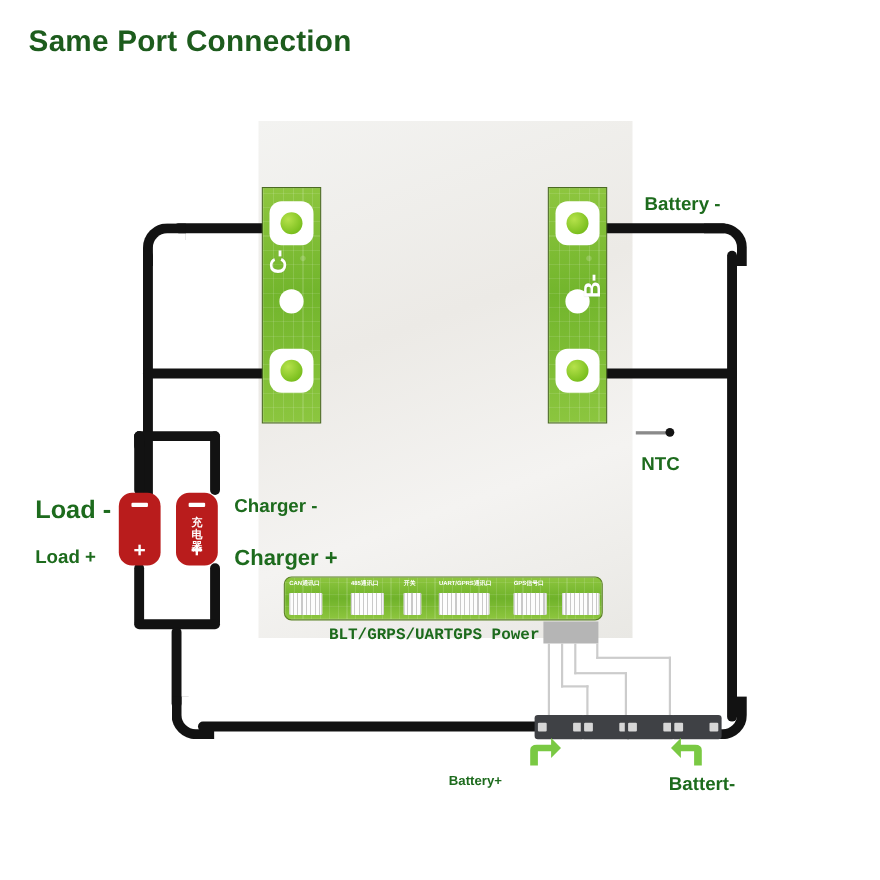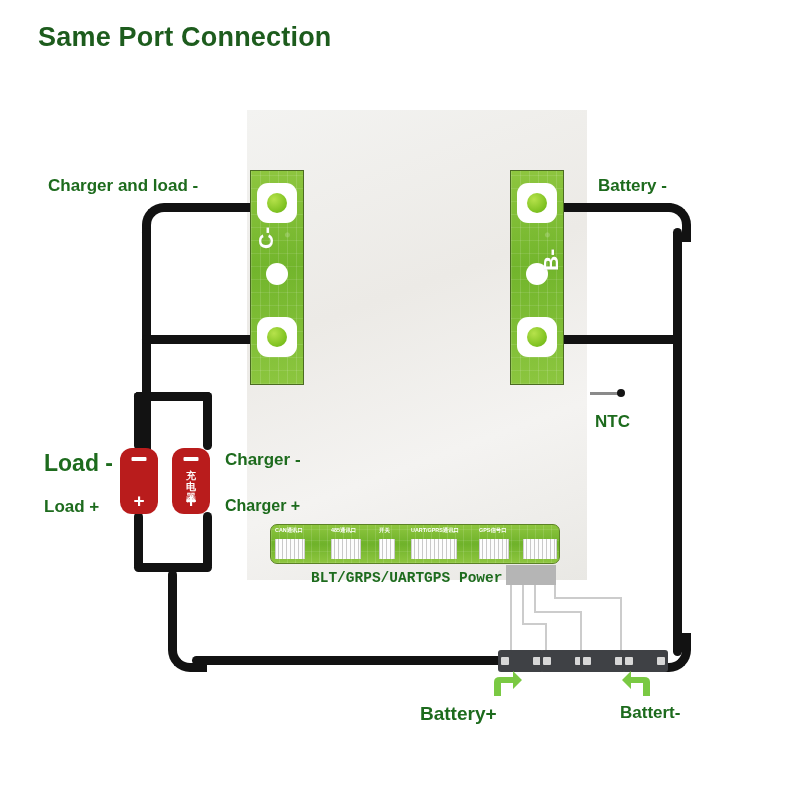--- a/index.html
+++ b/index.html
@@ -1,21 +1,21 @@
 <!DOCTYPE html>
 <html><head>
 <meta charset="utf-8">
 <style>
   html,body{margin:0;padding:0;}
   body{
     width:800px;height:800px;background:#ffffff;
     font-family:"Liberation Sans",sans-serif;
     position:relative;overflow:hidden;
   }
-  #stage{position:absolute;left:12px;top:0;width:652px;height:800px;}
+  #stage{position:absolute;left:0;top:0;width:652px;height:800px;}
 
   .title{
     position:absolute;left:26px;top:22px;
     font-size:27px;font-weight:bold;color:#1d5c1d;
     letter-spacing:.2px;white-space:nowrap;
   }
 
   
   .board{
     position:absolute;left:235px;top:110px;width:340px;height:470px;
@@ -246,30 +246,29 @@
   <div class="cell" style="left:568px;"></div>
   <div class="cell" style="left:610px;"></div>
 
   <svg class="arrow" style="left:478px;top:668px;" viewBox="0 0 34 30">
     <path d="M4 28 L4 14 Q4 9 10 9 L23 9 L23 3 L32 12 L23 21 L23 15 L11 15 L11 28 Z" fill="#7ac943"></path>
   </svg>
   <svg class="arrow" style="left:608px;top:668px;" viewBox="0 0 34 30">
     <path d="M30 28 L30 14 Q30 9 24 9 L11 9 L11 3 L2 12 L11 21 L11 15 L23 15 L23 28 Z" fill="#7ac943"></path>
   </svg>
 
-  <div class="lbl" style="left:36px;top:176px;font-size:17px;">Charger and  load -</div>
 
   <div class="lbl" style="left:586px;top:176px;font-size:17px;">Battery -</div>
 
   <div class="lbl" style="left:583px;top:412px;font-size:17px;">NTC</div>
 
   <div class="lbl" style="left:32px;top:450px;font-size:23px;">Load -</div>
   <div class="lbl" style="left:32px;top:497px;font-size:17px;">Load +</div>
 
   <div class="lbl" style="left:213px;top:450px;font-size:17px;">Charger -</div>
-  <div class="lbl" style="left:213px;top:497px;font-size:16px;">Charger +</div>
+  <div class="lbl" style="left:213px;top:497px;font-size:20px;">Charger +</div>
 
   <div class="lbl" style="left:299px;top:570px;font-size:14.5px;font-family:Liberation Mono, monospace;">BLT/GRPS/UARTGPS Power</div>
 
-  <div class="lbl" style="left:408px;top:703px;font-size:19px;">Battery+</div>
+  <div class="lbl" style="left:408px;top:703px;font-size:12px;">Battery+</div>
   <div class="lbl" style="left:608px;top:703px;font-size:17px;">Battert-</div>
 
 </div>
 
 </body></html>

